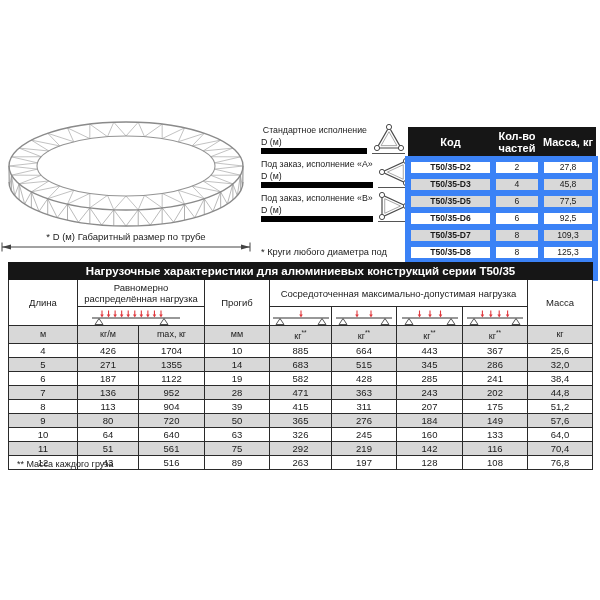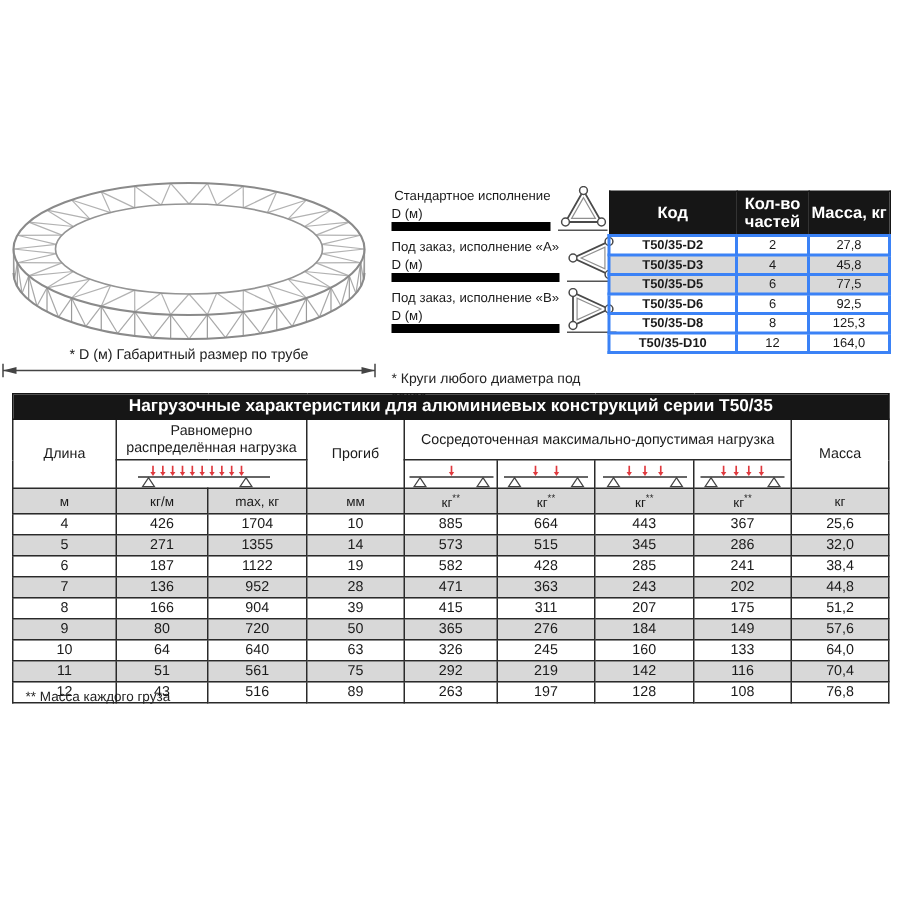--- a/index.html
+++ b/index.html
@@ -17,21 +17,21 @@
   .legend{position:absolute;left:261px;top:124px;width:144px}
   .legend-item{display:grid;grid-template-columns:1fr 33px;column-gap:5px;margin-bottom:4px}
   .li-label{grid-column:1;grid-row:1;font-size:8.8px;text-align:right;align-self:end;padding-bottom:2px;white-space:nowrap}
   .li-dim{grid-column:1;grid-row:2;font-size:8.8px;border-bottom:6px solid #000000;padding:0 4px 1px 0}
   .li-icon{grid-column:2;grid-row:1 / span 2;border-bottom:1px solid #555;display:flex;align-items:flex-end;justify-content:center}
   .legend-note{font-size:9.3px;margin-top:25px;white-space:pre-line;line-height:1.25;color:#222}
 
   
   .code-table{position:absolute;left:405px;top:127px;width:187px;border-collapse:collapse;table-layout:fixed}
   .code-table th{background:var(--hdr,#161616);color:#fff;font-size:11px;line-height:1.1;white-space:pre-line;padding:2px 0;border:1px solid #161616;font-weight:bold;text-align:center}
-  .code-table td{border:2px solid #3b82f6;text-align:center;font-size:8.6px;height:11px;line-height:11px;padding:0}
+  .code-table td{border:6px solid #3b82f6;text-align:center;font-size:8.6px;height:11px;line-height:11px;padding:0}
   .code-table td:first-child{font-weight:bold}
   .code-table tr.alt{background:var(--alt,#d8d8d8)}
 
   
   .load-table{position:absolute;left:8px;top:262px;width:584px;border-collapse:collapse;table-layout:fixed}
   .load-table th,.load-table td{border:1px solid #2a2a2a}
   .load-table th.title{background:var(--hdr,#161616);color:#fff;font-size:11.5px;font-weight:bold;height:17px;padding:0;border-color:#161616;text-align:center}
   .load-table tr.hdr th{font-weight:normal;font-size:9.5px;background:#fff;padding:2px 1px;line-height:1.18;text-align:center;vertical-align:middle}
   .load-table th.pre{white-space:pre-line}
   .load-table tr.diag th{height:19px;padding:0;vertical-align:middle;background:#fff}
@@ -244,20 +244,25 @@
         <tr class="alt">
           <td>T50/35-D5</td>
           <td>6</td>
           <td>77,5</td>
         </tr>
         <tr>
           <td>T50/35-D6</td>
           <td>6</td>
           <td>92,5</td>
         </tr>
+        <tr class="alt">
+          <td>T50/35-D7</td>
+          <td>8</td>
+          <td>109,3</td>
+        </tr>
         <tr>
           <td>T50/35-D8</td>
           <td>8</td>
           <td>125,3</td>
         </tr>
         <tr>
           <td>T50/35-D10</td>
           <td>12</td>
           <td>164,0</td>
         </tr>
@@ -387,21 +392,21 @@
           <td>664</td>
           <td>443</td>
           <td>367</td>
           <td>25,6</td>
         </tr>
         <tr class="alt">
           <td>5</td>
           <td>271</td>
           <td>1355</td>
           <td>14</td>
-          <td>573</td>
+          <td>683</td>
           <td>515</td>
           <td>345</td>
           <td>286</td>
           <td>32,0</td>
         </tr>
         <tr>
           <td>6</td>
           <td>187</td>
           <td>1122</td>
           <td>19</td>
@@ -417,21 +422,21 @@
           <td>952</td>
           <td>28</td>
           <td>471</td>
           <td>363</td>
           <td>243</td>
           <td>202</td>
           <td>44,8</td>
         </tr>
         <tr>
           <td>8</td>
-          <td>166</td>
+          <td>113</td>
           <td>904</td>
           <td>39</td>
           <td>415</td>
           <td>311</td>
           <td>207</td>
           <td>175</td>
           <td>51,2</td>
         </tr>
         <tr class="alt">
           <td>9</td>

